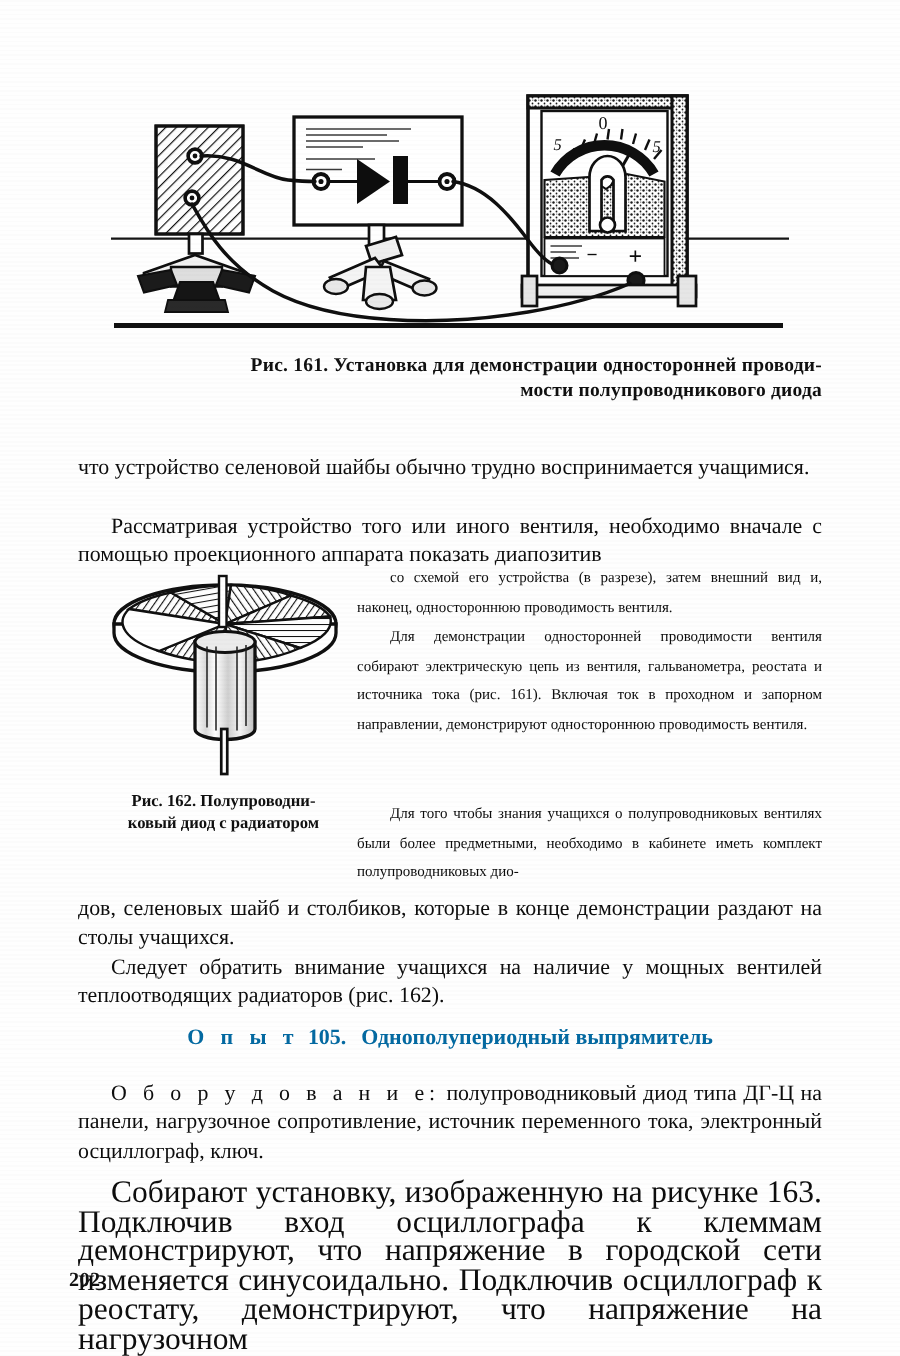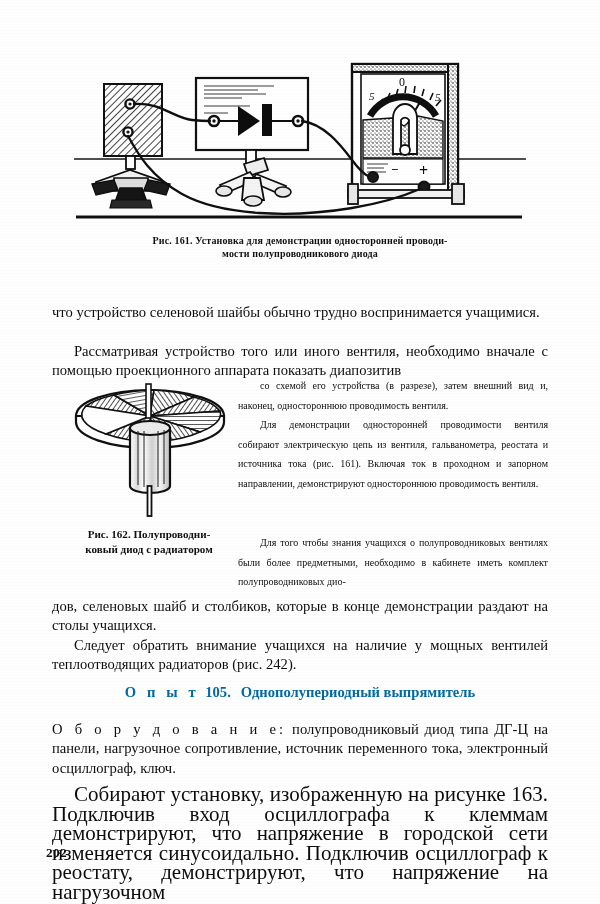--- a/index.html
+++ b/index.html
@@ -38,22 +38,23 @@
     text-align: center;
     font-family: "Liberation Serif", "DejaVu Serif", serif;
     font-weight: 700;
     color: #101010;
     line-height: 1.32;
   }
   #caption-161 {
     left: 52px;
     top: 234px;
     width: 496px;
-    font-size: 10px;
+    font-size: 13px;
     letter-spacing: 0.15px;
+    text-align: right;
   }
 
   
   .fig162-wrap {
     position: absolute;
     left: 68px;
     top: 368px;
     width: 165px;
     height: 152px;
   }
@@ -122,20 +123,21 @@
     left: 52px;
     top: 705px;
     width: 496px;
     font-size: 14.6px;
     line-height: 19.6px;
     text-align: justify;
     color: #0d0d0d;
   }
   #para-equipment .lead {
     letter-spacing: 3.2px;
+    margin-left: 22px;
   }
 
   #para-5 {
     position: absolute;
     left: 52px;
     top: 764px;
     width: 496px;
     font-size: 21px;
     line-height: 19.6px;
     text-align: justify;
@@ -373,21 +375,21 @@
   <p class="col-right indent" id="para-r2">Для  демонстрации  односторонней проводимости вентиля собирают электри­ческую цепь из вентиля, гальванометра, реостата и  источника  тока (рис. 161). Включая ток в  проходном  и  запорном направлении,  демонстрируют  односто­роннюю проводимость вентиля.</p>
 
   <div class="fig-caption" id="caption-162">
     <div>Рис. 162. Полупроводни-</div>
     <div>ковый диод с радиатором</div>
   </div>
 
   <p class="col-right indent" id="para-r3">Для того  чтобы  знания  учащихся о полупроводниковых вентилях были более предметными,  необходимо в  кабинете иметь комплект полупроводниковых дио-</p>
 
   <p class="col-full" id="para-3">дов, селеновых  шайб  и  столбиков,  которые  в  конце  демонстра­ции раздают на столы учащихся.</p>
-  <p class="col-full indent" id="para-4">Следует обратить внимание учащихся на наличие у мощных вентилей теплоотводящих радиаторов (рис. 242).</p>
+  <p class="col-full indent" id="para-4">Следует обратить внимание учащихся на наличие у мощных вентилей теплоотводящих радиаторов (рис. 162).</p>
 
   <div id="exp-heading">
     <span class="spaced">О п ы т</span><span class="exp-num">105.</span><span>Однополупериодный выпрямитель</span>
   </div>
 
   <p id="para-equipment">
     <span class="lead">О б о р у д о в а н и е:</span><span> полупроводниковый диод типа  ДГ-Ц на панели, нагрузочное сопротивление, источник  переменного тока, электронный осциллограф,  ключ.</span>
   </p>
 
   <p id="para-5" class="indent">Собирают установку, изображенную на рисунке 163.  Подключив вход осциллографа  к  клеммам  демонстрируют,  что  напряжение в городской сети изменяется синусоидально. Подключив осциллограф к  реостату,  демонстрируют,  что  напряжение  на  нагрузочном</p>

